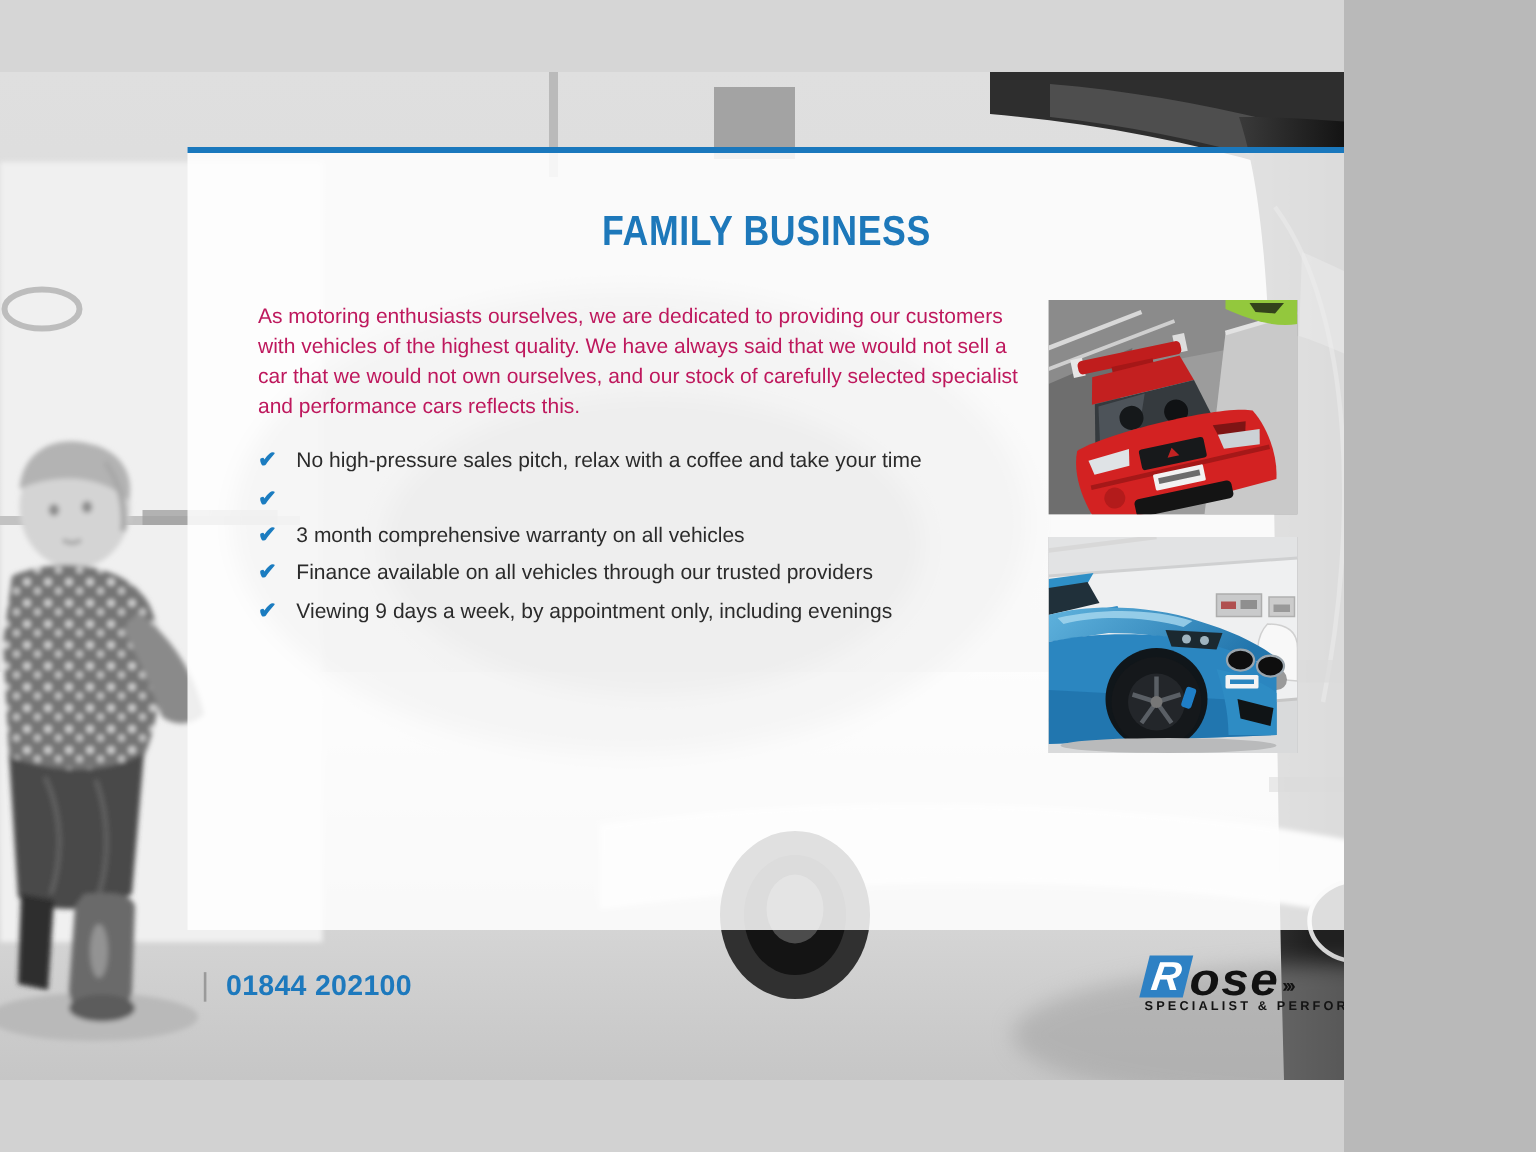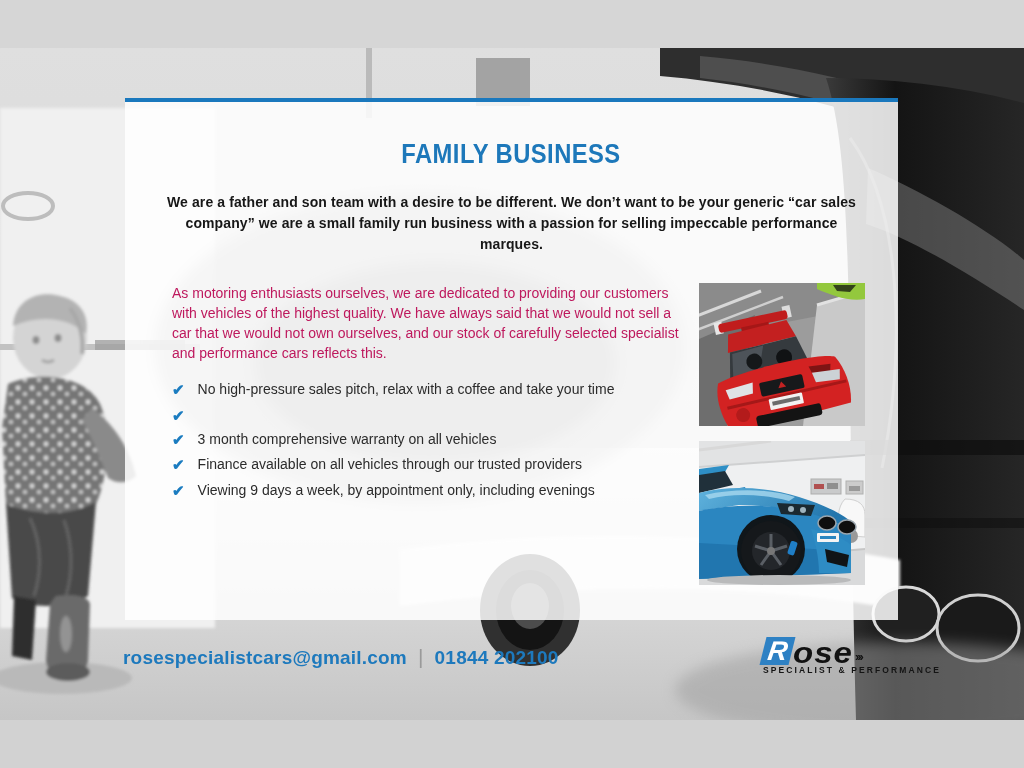--- a/index.html
+++ b/index.html
@@ -1,17 +1,17 @@
 <!DOCTYPE html>
 <html><head>
 <meta charset="utf-8">
 <style>
   html,body{margin:0;padding:0;background:#b9b9b9;}
-  .stage{position:relative;width:1024px;height:768px;overflow:hidden;
-         background:#d5d5d5;font-family:"Liberation Sans",sans-serif;}
+  .stage{position:relative;width:852px;height:768px;overflow:hidden;
+         background:#d5d5d5;font-family:"Liberation Sans",sans-serif;padding-left:44px;}
 
   .band{position:absolute;left:0;width:1024px;}
   .band-top{top:0;height:48px;background:#d6d6d6;}
   .band-bottom{top:720px;height:48px;background:#d2d2d2;}
 
   .bg-photo{position:absolute;left:0;top:48px;width:1024px;height:672px;display:block;}
 
   
   .card{position:absolute;left:125px;top:98px;width:773px;height:522px;
         background:rgba(255,255,255,0.85);}
@@ -149,21 +149,20 @@
   </svg>
 
   <div class="card">
     <div class="card-topline"></div>
     <div class="card-inner">
 
       <h1 class="page-title">
         <span class="cond">FAMILY BUSINESS</span>
       </h1>
 
-      <p class="intro">We are a father and son team with a desire to be different. We don’t want to be your generic “car sales company” we are  a small family run business with a passion for selling impeccable performance marques.</p>
 
       <div class="card-body">
         <div class="text-col">
           <p class="p1">As motoring enthusiasts ourselves, we are dedicated to providing our customers with vehicles of the highest quality. We have always said that we would not sell a car that we would not own ourselves, and our stock of carefully selected specialist and performance cars reflects this.</p>
 
           <ul class="bullet-list">
             <li>
               <span class="check">✔</span>
               <span>No high-pressure sales pitch, relax with a coffee and take your time</span>
             </li>
@@ -274,21 +273,20 @@
               <rect x="121" y="95" width="16" height="3" fill="#2b86c0"></rect>
               <ellipse cx="80" cy="139" rx="72" ry="5" fill="#b9babb"></ellipse>
             </svg>
           </div>
         </div>
       </div>
     </div>
   </div>
 
   <div class="contact">
-    <span>rosespecialistcars@gmail.com</span>
     <span class="pipe">|</span>
     <span>01844 202100</span>
   </div>
 
   <div class="logo">
     <div class="logo-row">
       <div class="logo-rbox">
         <span>R</span>
       </div>
       <span class="logo-ose">ose</span>

